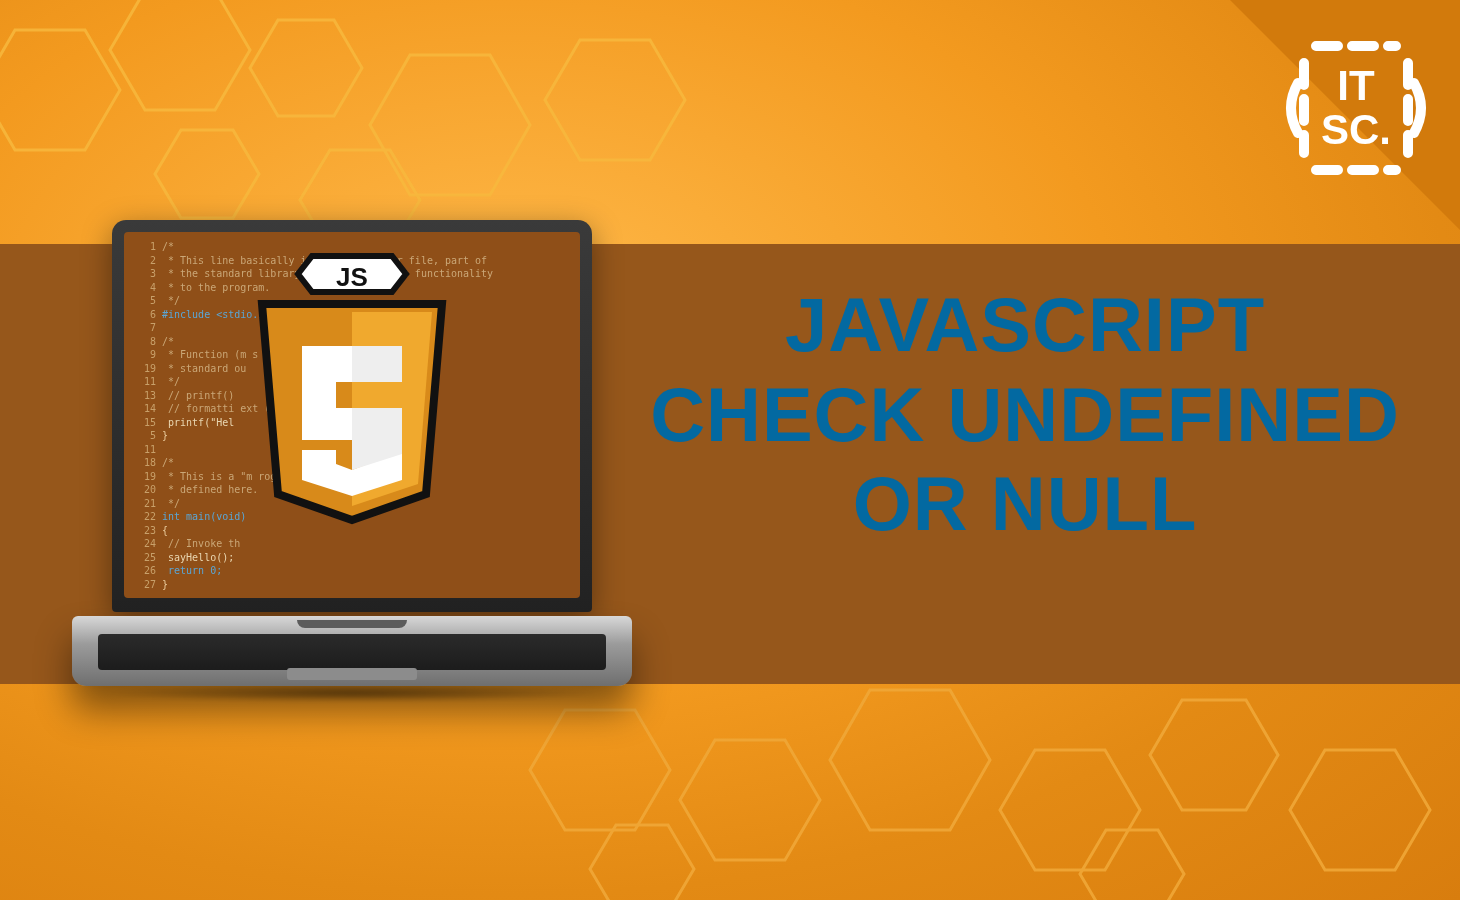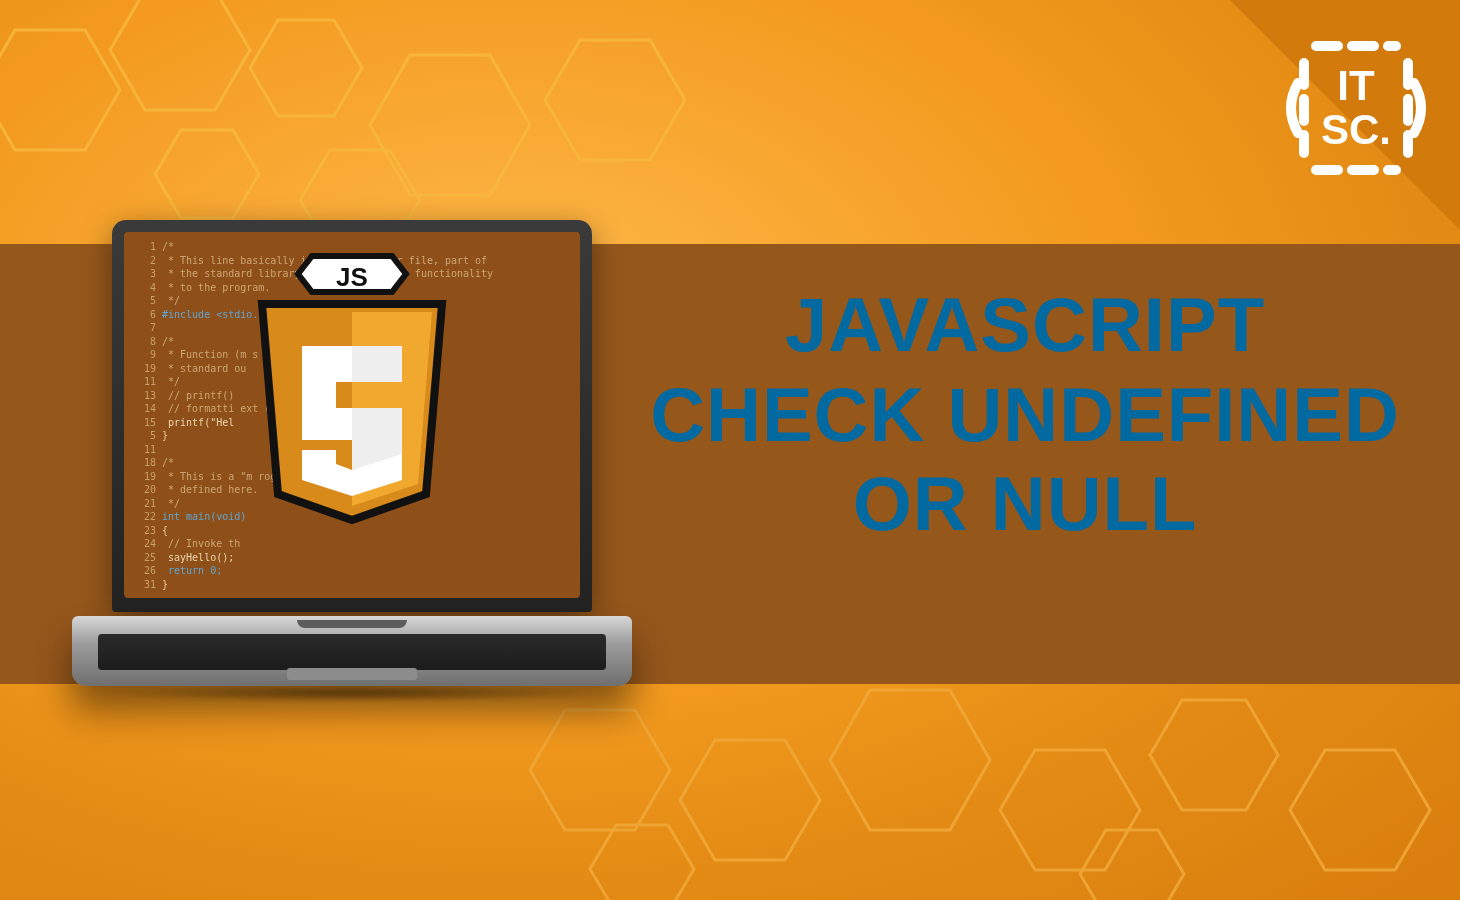--- a/index.html
+++ b/index.html
@@ -122,21 +122,21 @@
         <div><span class="ln">11</span><span class=""></span></div>
         <div><span class="ln">18</span><span class="cm">/*</span></div>
         <div><span class="ln">19</span><span class="cm"> * This is a "m                 rogram will run the code</span></div>
         <div><span class="ln">20</span><span class="cm"> * defined here.</span></div>
         <div><span class="ln">21</span><span class="cm"> */</span></div>
         <div><span class="ln">22</span><span class="kw">int main(void)</span></div>
         <div><span class="ln">23</span><span class="">{</span></div>
         <div><span class="ln">24</span><span class="cm">   // Invoke th</span></div>
         <div><span class="ln">25</span><span class="fn">   sayHello();</span></div>
         <div><span class="ln">26</span><span class="kw">   return 0;</span></div>
-        <div><span class="ln">31</span><span class="">}</span></div>
+        <div><span class="ln">27</span><span class="">}</span></div>
       </div>
   </div>
   <div class="base">
     <div class="kb"></div>
     <div class="pad"></div>
   </div>
 
   <div class="js">
     <svg viewBox="0 0 220 300">
 

